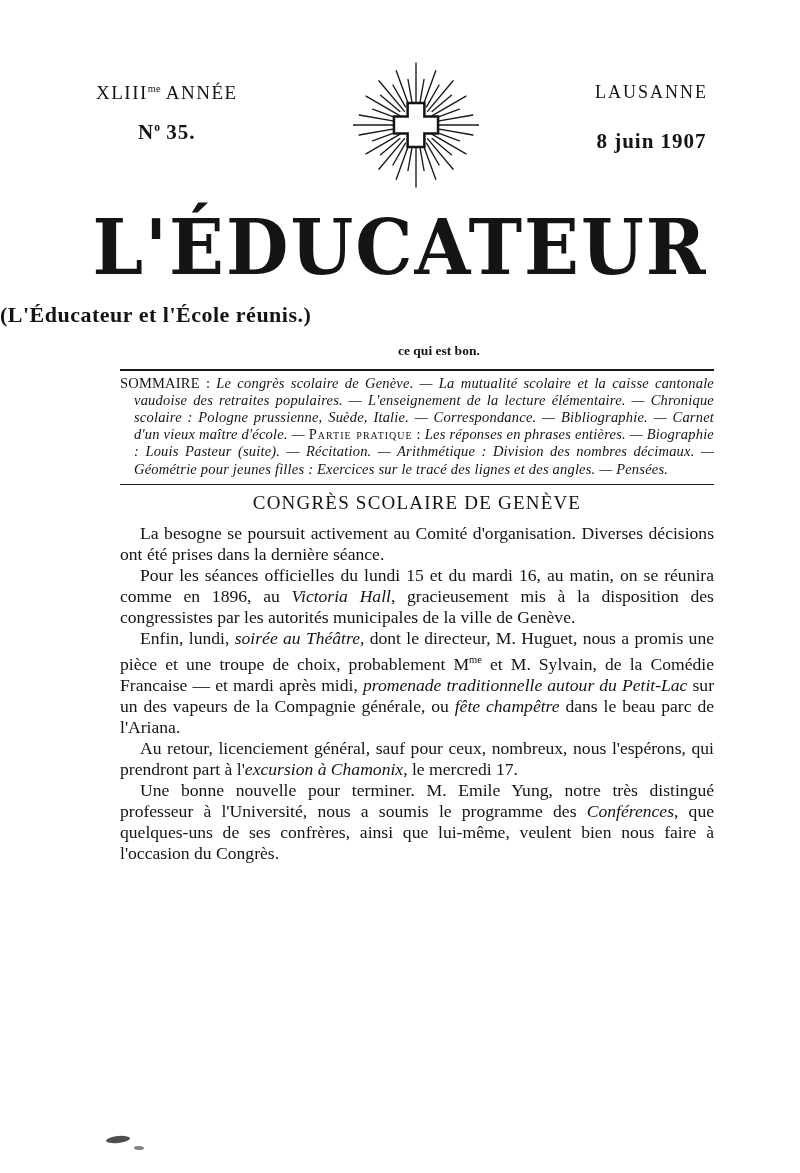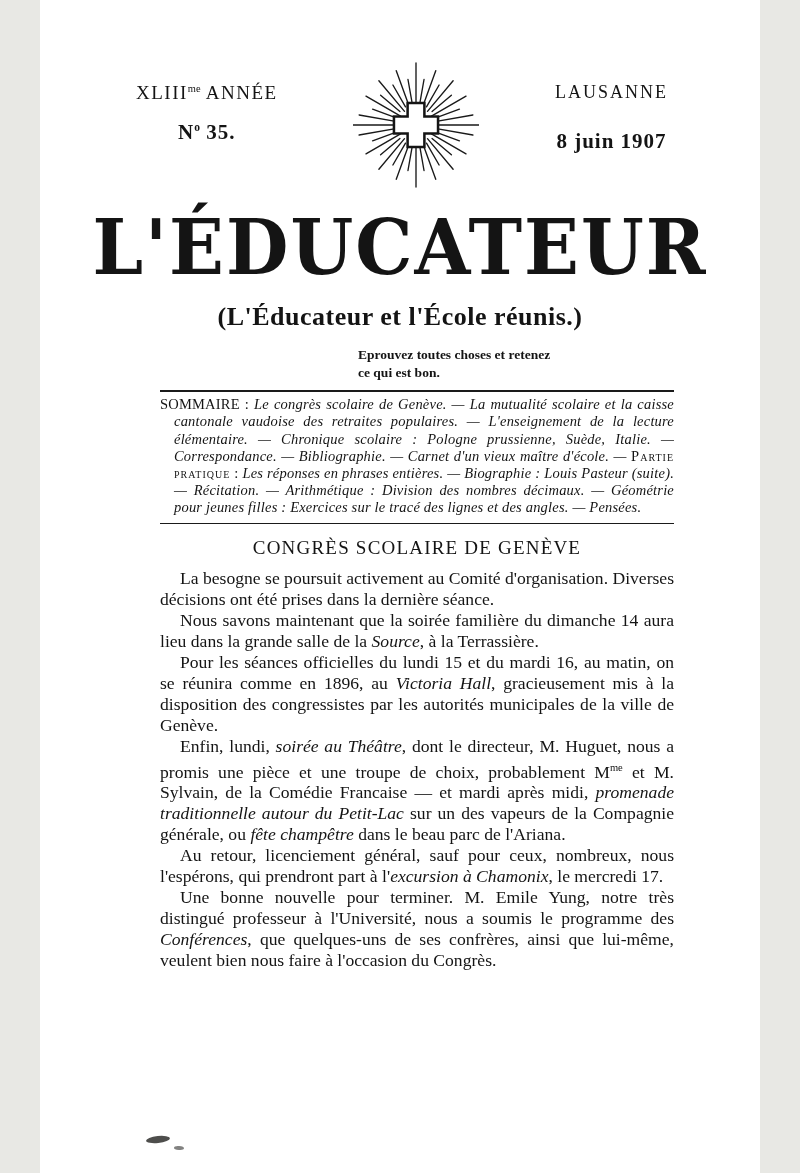--- a/index.html
+++ b/index.html
@@ -1,19 +1,19 @@
 <!DOCTYPE html>
 <html lang="fr"><head>
 <meta charset="utf-8">
 <title>L'Éducateur — 8 juin 1907</title>
 <style>
   html,body { margin:0; padding:0; background:#e8e8e4; }
   .page {
     position:relative;
-    width:720px; height:1173px;
+    width:800px; height:1173px;
     margin:0 auto;
     background:#ffffff;
     color:#141414;
     font-family:"Liberation Serif","DejaVu Serif",serif;
     overflow:hidden;
   }
   
   .masthead {
     display:flex;
     justify-content:space-between;
@@ -34,22 +34,22 @@
     text-align:center;
     font-family:"DejaVu Serif","Liberation Serif",serif;
     font-size:72px;
     font-weight:bold;
     letter-spacing:2px;
     line-height:1;
     transform:scaleY(1.06);
   }
   .subtitle {
     margin-top:18px;
-    text-align:center;
-    font-size:26px;
+    text-align:left;
+    font-size:22px;
     font-weight:bold;
     letter-spacing:0.5px;
   }
   .motto {
     width:252px;
     margin:14px 150px 0 auto;
     font-size:13.5px;
     font-weight:bold;
     line-height:1.3;
     text-align:left;
@@ -68,21 +68,21 @@
     text-align:justify;
     padding-left:14px;
     text-indent:-14px;
     letter-spacing:0.2px;
   }
   .it  { font-style:italic; }
   .sc  { font-variant:small-caps; letter-spacing:1px; }
   .sup { vertical-align:super; font-size:0.6em; }
 
   .article-heading {
-    margin:13px 0 0 0;
+    margin:7px 0 0 0;
     text-align:center;
     font-size:19px;
     font-weight:normal;
     letter-spacing:1.2px;
   }
   .body-text {
     margin-top:9px;
     font-size:17.6px;
     line-height:21px;
     text-align:justify;
@@ -152,36 +152,34 @@
     <div class="mh-right">
       <div class="city">LAUSANNE</div>
       <div class="date">8 juin 1907</div>
     </div>
   </header>
 
   <h1 class="title">L'ÉDUCATEUR</h1>
   <div class="subtitle">(L'Éducateur et l'École réunis.)</div>
 
   <div class="motto">
-    <div>Eprouvez toutes choses et retenez</div>
     <div>ce qui est bon.</div>
   </div>
 
   <div class="content">
     <hr class="rule rule-top">
 
     <p class="sommaire"><span>SOMMAIRE : </span><span class="it">Le congrès scolaire de Genève. — La mutualité scolaire et la caisse cantonale vaudoise des retraites populaires. — L'enseignement de la lecture élémentaire. — Chronique scolaire : Pologne prussienne, Suède, Italie. — Correspondance. — Bibliographie. — Carnet d'un vieux maître d'école. — </span><span class="sc">Partie pratique</span><span> : </span><span class="it">Les réponses en phrases entières. — Biographie : Louis Pasteur (suite). — Récitation. — Arithmétique : Division des nombres décimaux. — Géométrie pour jeunes filles : Exercices sur le tracé des lignes et des angles. — Pensées.</span></p>
 
     <hr class="rule rule-mid">
 
     <h2 class="article-heading">CONGRÈS SCOLAIRE DE GENÈVE</h2>
 
     <div class="body-text">
       <p class="para"><span>La besogne se poursuit activement au Comité d'organisation. Diverses décisions ont été prises dans la dernière séance.</span></p>
-      <p class="para"><span>Nous savons maintenant que la soirée familière du dimanche 14 aura lieu dans la grande salle de la </span><span class="it">Source</span><span>, à la Terrassière.</span></p>
       <p class="para"><span>Pour les séances officielles du lundi 15 et du mardi 16, au matin, on se réunira comme en 1896, au </span><span class="it">Victoria Hall</span><span>, gracieusement mis à la disposition des congressistes par les autorités municipales de la ville de Genève.</span></p>
       <p class="para"><span>Enfin, lundi, </span><span class="it">soirée au Théâtre</span><span>, dont le directeur, M. Huguet, nous a promis une pièce et une troupe de choix, probablement M</span><span class="sup">me</span><span> et M. Sylvain, de la Comédie Francaise — et mardi après midi, </span><span class="it">promenade traditionnelle autour du Petit-Lac</span><span> sur un des vapeurs de la Compagnie générale, ou </span><span class="it">fête champêtre</span><span> dans le beau parc de l'Ariana.</span></p>
       <p class="para"><span>Au retour, licenciement général, sauf pour ceux, nombreux, nous l'espérons, qui prendront part à l'</span><span class="it">excursion à Chamonix</span><span>, le mercredi 17.</span></p>
       <p class="para"><span>Une bonne nouvelle pour terminer. M. Emile Yung, notre très distingué professeur à l'Université, nous a soumis le programme des </span><span class="it">Conférences</span><span>, que quelques-uns de ses confrères, ainsi que lui-même, veulent bien nous faire à l'occasion du Congrès.</span></p>
     </div>
   </div>
 
   <div class="artifact artifact-1"></div>
   <div class="artifact artifact-2"></div>
 </div>

